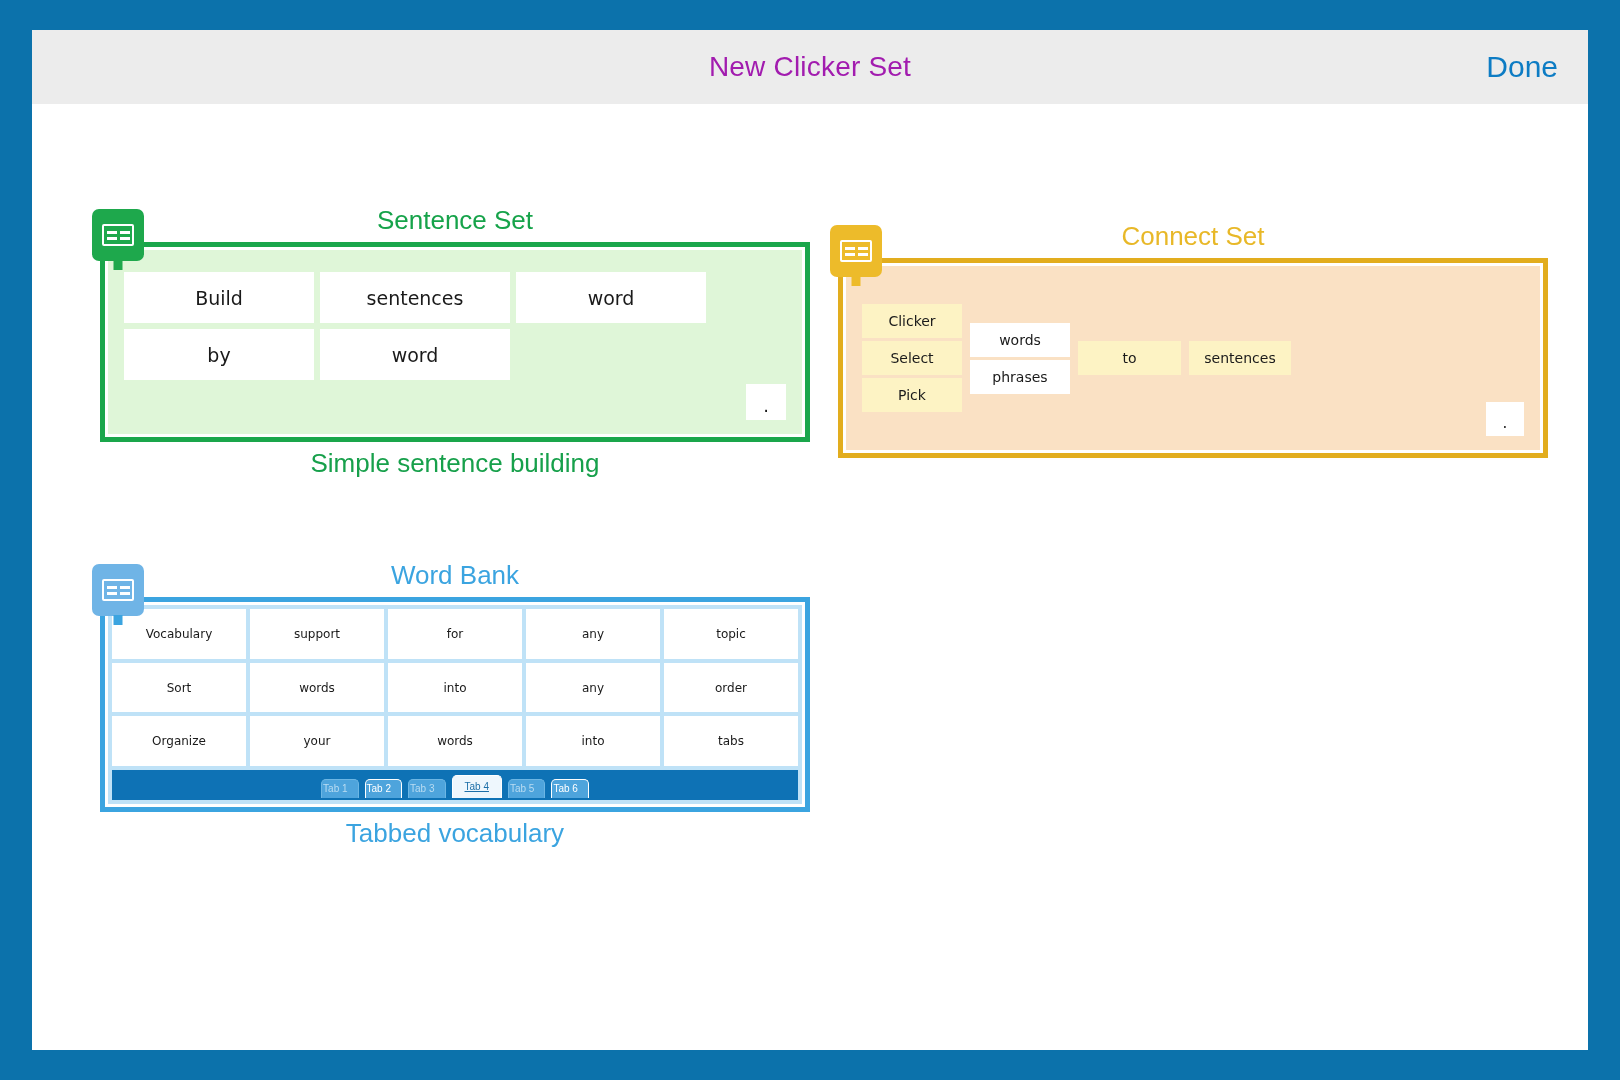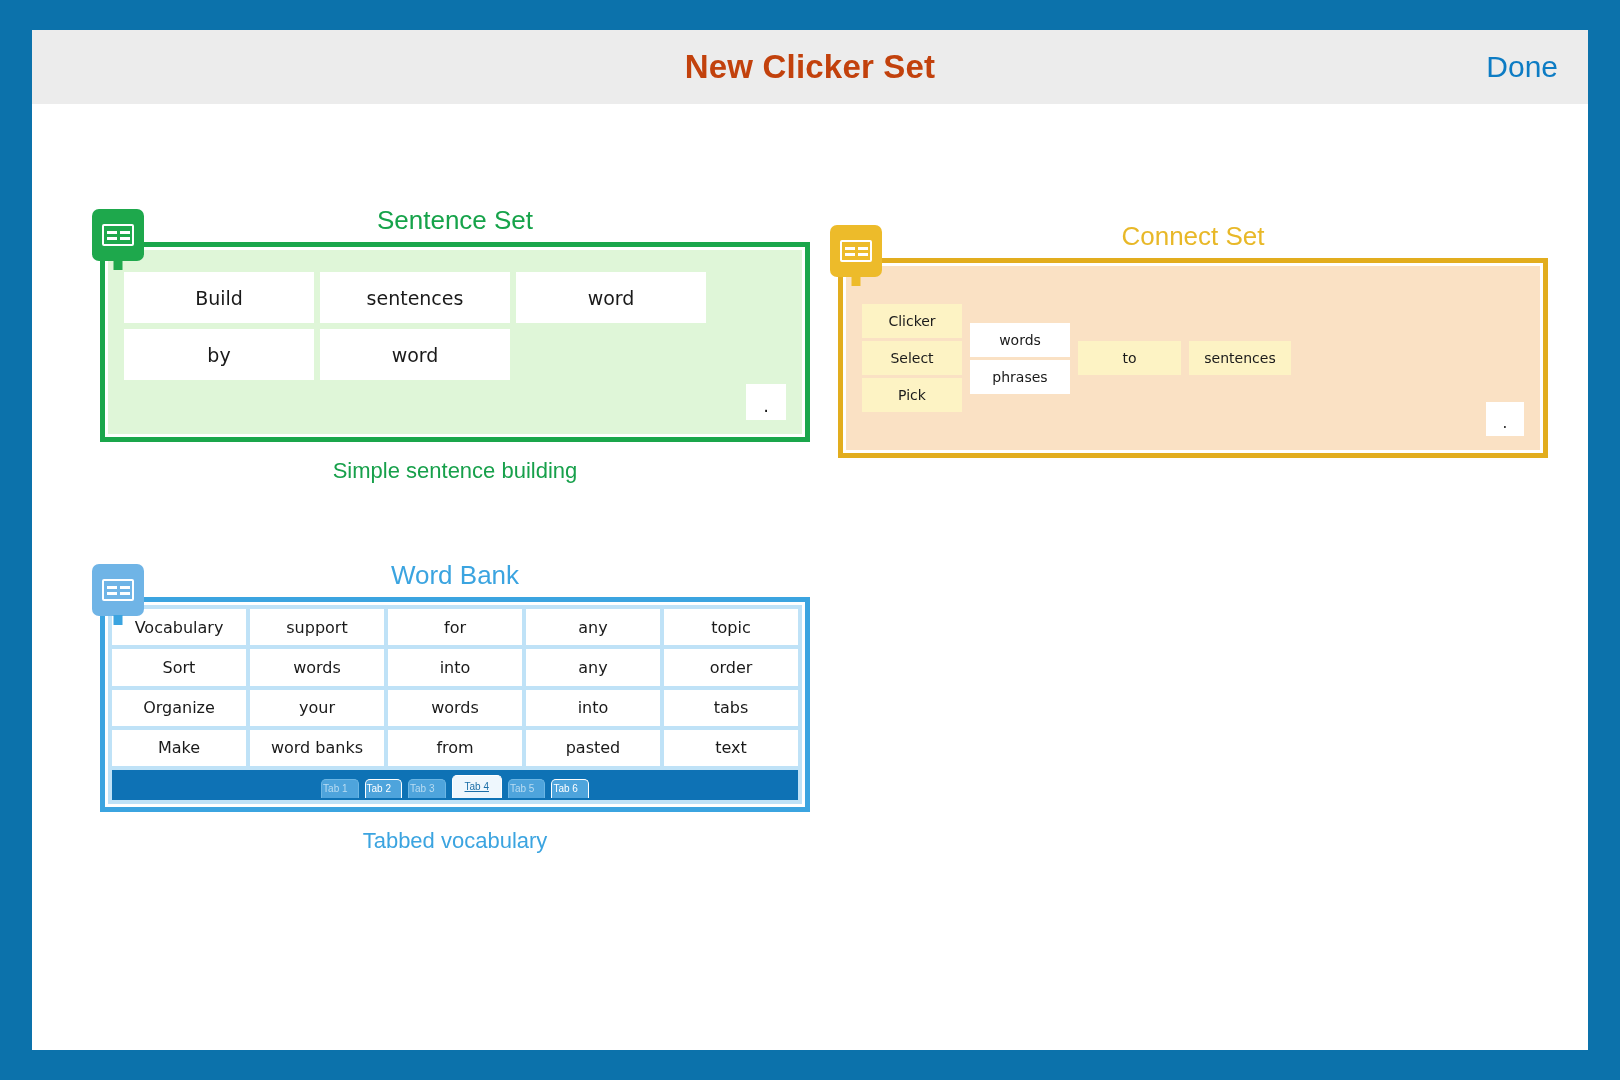--- a/index.html
+++ b/index.html
@@ -25,24 +25,23 @@
   
   .title-bar {
     position: relative;
     height: 74px;
     background: #ececec;
     display: flex;
     align-items: center;
     justify-content: center;
   }
   .title-text {
-    font-size: 33px;
-    color: #c2410c;
+    font-size: 28px;
+    color: #a21caf;
     letter-spacing: 0.2px;
-    font-weight: bold;
   }
   .done-button {
     position: absolute;
     right: 30px;
     top: 50%;
     transform: translateY(-50%);
     font-size: 30px;
     color: #0d7cc4;
     cursor: pointer;
     margin-left: 16px;
@@ -114,23 +113,23 @@
     position: absolute;
     bottom: -9px;
     left: 50%;
     transform: translateX(-50%);
     width: 9px;
     height: 10px;
   }
 
   .set-caption {
     text-align: center;
-    font-size: 22px;
+    font-size: 26px;
     line-height: 34px;
-    margin-top: 12px;
+    margin-top: 4px;
   }
 
   
   #sentence-set { left: 68px; top: 100px; width: 710px; }
   #sentence-set .set-title { color: #16a34a; }
   #sentence-set .set-frame { border-color: #1aa64b; background: #1aa64b; height: 200px; }
   #sentence-set .set-inner { background: #dff6d8; padding: 22px 16px; }
   #sentence-set .set-caption { color: #17a04b; }
 
   .ss-row { display: flex; gap: 6px; margin-bottom: 6px; }
@@ -215,21 +214,21 @@
   #word-bank .set-caption { color: #3ba4e0; }
 
   .wb-grid { display: flex; flex-direction: column; gap: 4px; flex: 1; }
   .wb-row { display: flex; gap: 4px; flex: 1; }
   .wb-cell {
     flex: 1;
     background: #ffffff;
     display: flex;
     align-items: center;
     justify-content: center;
-    font-size: 16px;
+    font-size: 12px;
     color: #1a1a1a;
     font-family: "DejaVu Sans", sans-serif;
   }
 
   .wb-tabbar {
     height: 30px;
     background: #0e72b5;
     display: flex;
     align-items: flex-end;
     justify-content: center;
@@ -371,27 +370,20 @@
               <div class="wb-cell">any</div>
               <div class="wb-cell">order</div>
             </div>
             <div class="wb-row">
               <div class="wb-cell">Organize</div>
               <div class="wb-cell">your</div>
               <div class="wb-cell">words</div>
               <div class="wb-cell">into</div>
               <div class="wb-cell">tabs</div>
             </div>
-            <div class="wb-row">
-              <div class="wb-cell">Make</div>
-              <div class="wb-cell">word banks</div>
-              <div class="wb-cell">from</div>
-              <div class="wb-cell">pasted</div>
-              <div class="wb-cell">text</div>
-            </div>
           </div>
           <div class="wb-tabbar">
             <div class="wb-tab">Tab 1</div>
             <div class="wb-tab alt">Tab 2</div>
             <div class="wb-tab">Tab 3</div>
             <div class="wb-tab active">Tab 4</div>
             <div class="wb-tab">Tab 5</div>
             <div class="wb-tab alt">Tab 6</div>
           </div>
         </div>

